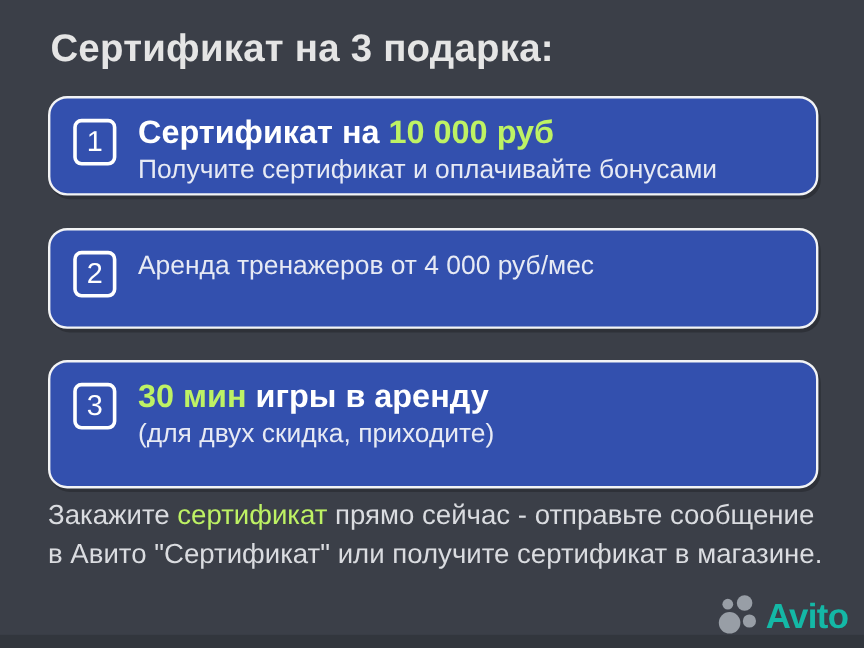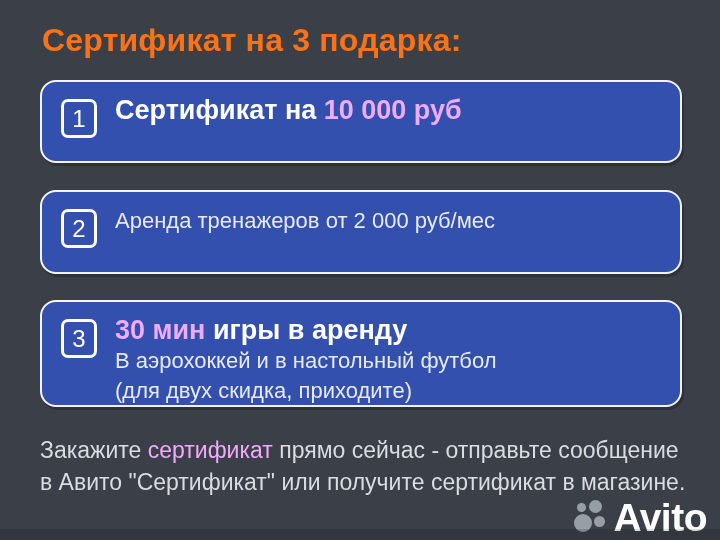--- a/index.html
+++ b/index.html
@@ -14,21 +14,21 @@
     background: #3b3f48;
     font-family: "Liberation Sans", "DejaVu Sans", sans-serif;
     -webkit-font-smoothing: antialiased;
   }
   .page-title {
     position: absolute;
     left: 42px;
     top: 22px;
     font-size: 32px;
     font-weight: 800;
-    color: #f97316;
+    color: #e5e5e5;
     letter-spacing: 0.2px;
     white-space: nowrap;
   }
   .card {
     position: absolute;
     left: 40px;
     width: 642px;
     box-sizing: border-box;
     background: #3350ae;
     border: 2px solid #f2f3f5;
@@ -64,25 +64,25 @@
     line-height: 1.12;
     white-space: nowrap;
   }
   .card-sub {
     font-size: 22px;
     color: #e7eaf4;
     line-height: 1.22;
     margin-top: 3px;
     white-space: nowrap;
   }
-  .accent { color: #f0abfc; }
+  .accent { color: #bef264; }
   .footer-note {
     position: absolute;
     left: 40px;
-    top: 435px;
+    top: 414px;
     width: 656px;
     font-size: 23px;
     line-height: 1.38;
     color: #dadce0;
   }
   .avito-logo {
     position: absolute;
     right: 13px;
     top: 496px;
     display: flex;
@@ -97,58 +97,58 @@
   .logo-mark .dot {
     position: absolute;
     border-radius: 50%;
     background: #989ea6;
   }
   .dot-small    { left: 3px;  top: 3px;  width: 9px;  height: 9px; }
   .dot-medium   { left: 15px; top: 0px;  width: 13px; height: 13px; }
   .dot-large    { left: 0px;  top: 14px; width: 18px; height: 18px; }
   .dot-smallmed { left: 20px; top: 16px; width: 11px; height: 11px; }
   .logo-text {
-    font-size: 39px;
+    font-size: 29px;
     font-weight: 700;
-    color: #ffffff;
+    color: #14b8a6;
     letter-spacing: -0.5px;
   }
   .bottom-shade {
     position: absolute;
     left: 0;
     bottom: 0;
     width: 720px;
     height: 11px;
     background: rgba(0,0,0,0.14);
   }
 </style>
 </head>
 <body>
 
 <div class="page-title">Сертификат на 3 подарка:</div>
 
 <div class="card card-1">
   <div class="num-badge">1</div>
   <div class="card-text">
     <div class="card-title"><span>Сертификат на </span><span class="accent">10 000 руб</span></div>
+    <div class="card-sub">Получите сертификат и оплачивайте бонусами</div>
   </div>
 </div>
 
 <div class="card card-2">
   <div class="num-badge">2</div>
   <div class="card-text">
-    <div class="card-sub">Аренда тренажеров от 2 000 руб/мес</div>
+    <div class="card-sub">Аренда тренажеров от 4 000 руб/мес</div>
   </div>
 </div>
 
 <div class="card card-3">
   <div class="num-badge">3</div>
   <div class="card-text">
     <div class="card-title"><span class="accent">30 мин</span><span> игры в аренду</span></div>
-    <div class="card-sub">В аэрохоккей и в настольный футбол</div>
     <div class="card-sub">(для двух скидка, приходите)</div>
   </div>
 </div>
 
 <div class="footer-note"><span>Закажите </span><span class="accent">сертификат</span><span> прямо сейчас - отправьте сообщение в Авито "Сертификат" или получите сертификат в магазине.</span></div>
 
 <div class="avito-logo">
   <div class="logo-mark">
     <div class="dot dot-small"></div>
     <div class="dot dot-medium"></div>

